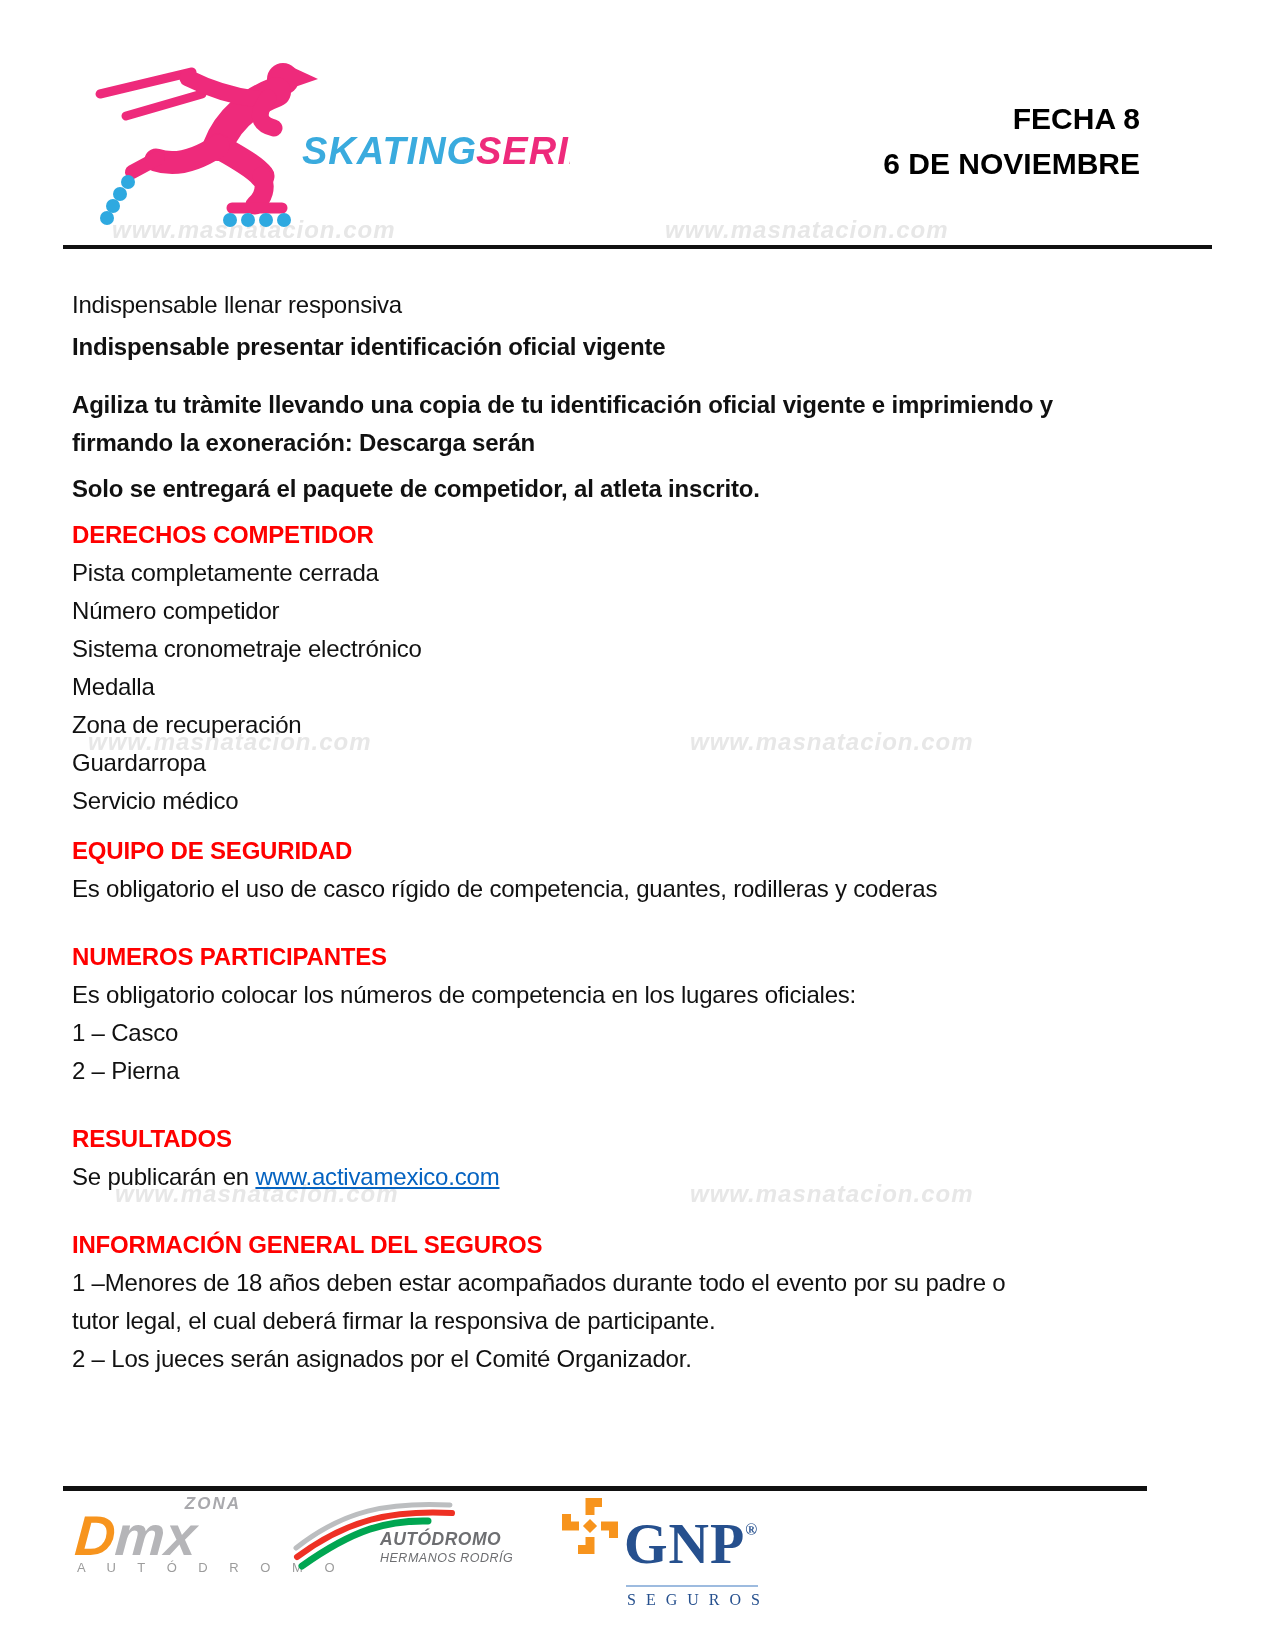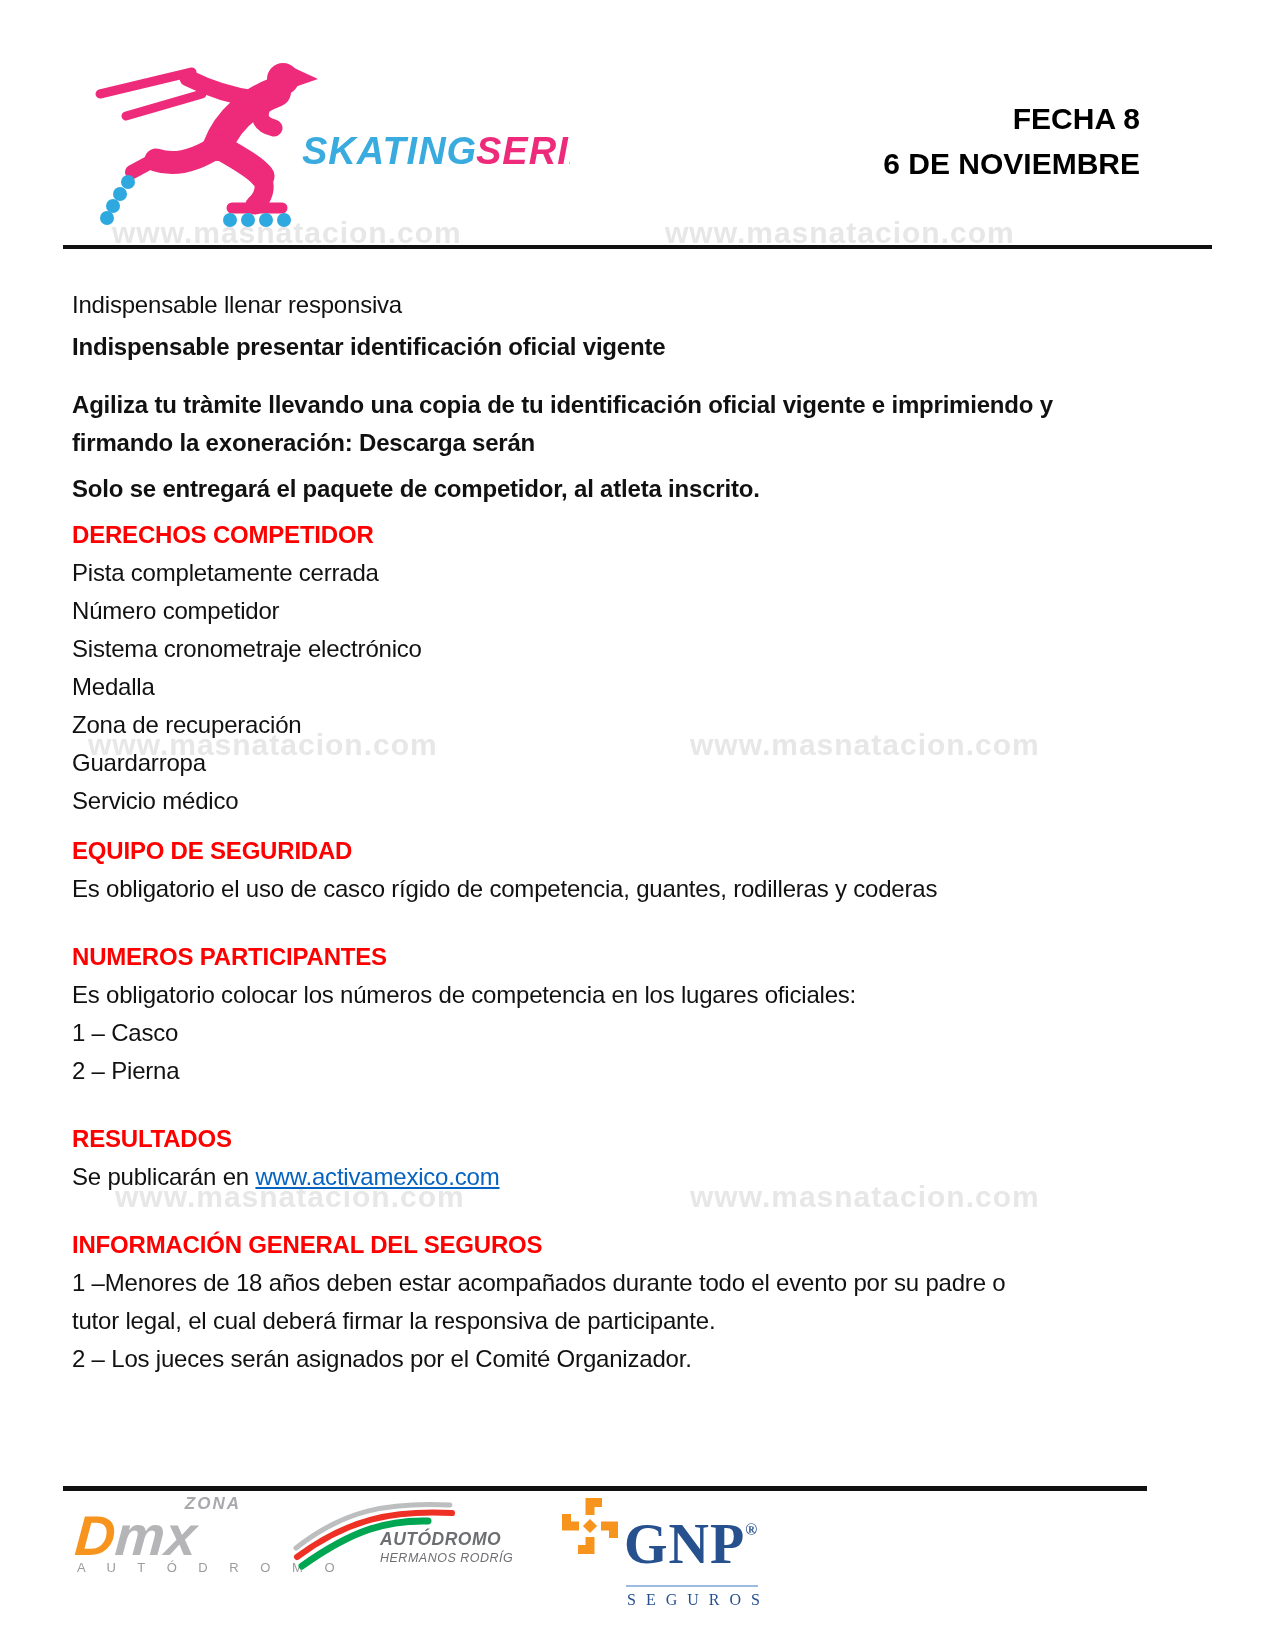--- a/index.html
+++ b/index.html
@@ -15,23 +15,24 @@
     position:relative;
     width:1275px;height:1650px;
     background:#ffffff;
     overflow:hidden;
     font-family:"Liberation Sans",sans-serif;
     color:#1a1a1a;
   }
   
   .wm{
     position:absolute;
-    font-size:30px;font-weight:700;letter-spacing:1px;
+    font-size:24px;font-weight:700;letter-spacing:1px;
     color:#e7e7e7;white-space:nowrap;z-index:0;
     user-select:none;
+    font-style:italic;
   }
   .wm1{left:112px;top:216px}
   .wm2{left:665px;top:216px}
   .wm3{left:88px;top:728px}
   .wm4{left:690px;top:728px}
   .wm5{left:115px;top:1180px}
   .wm6{left:690px;top:1180px}
   
   .logo{position:absolute;left:70px;top:52px;width:500px;height:180px;z-index:1;}
   .header-title{

